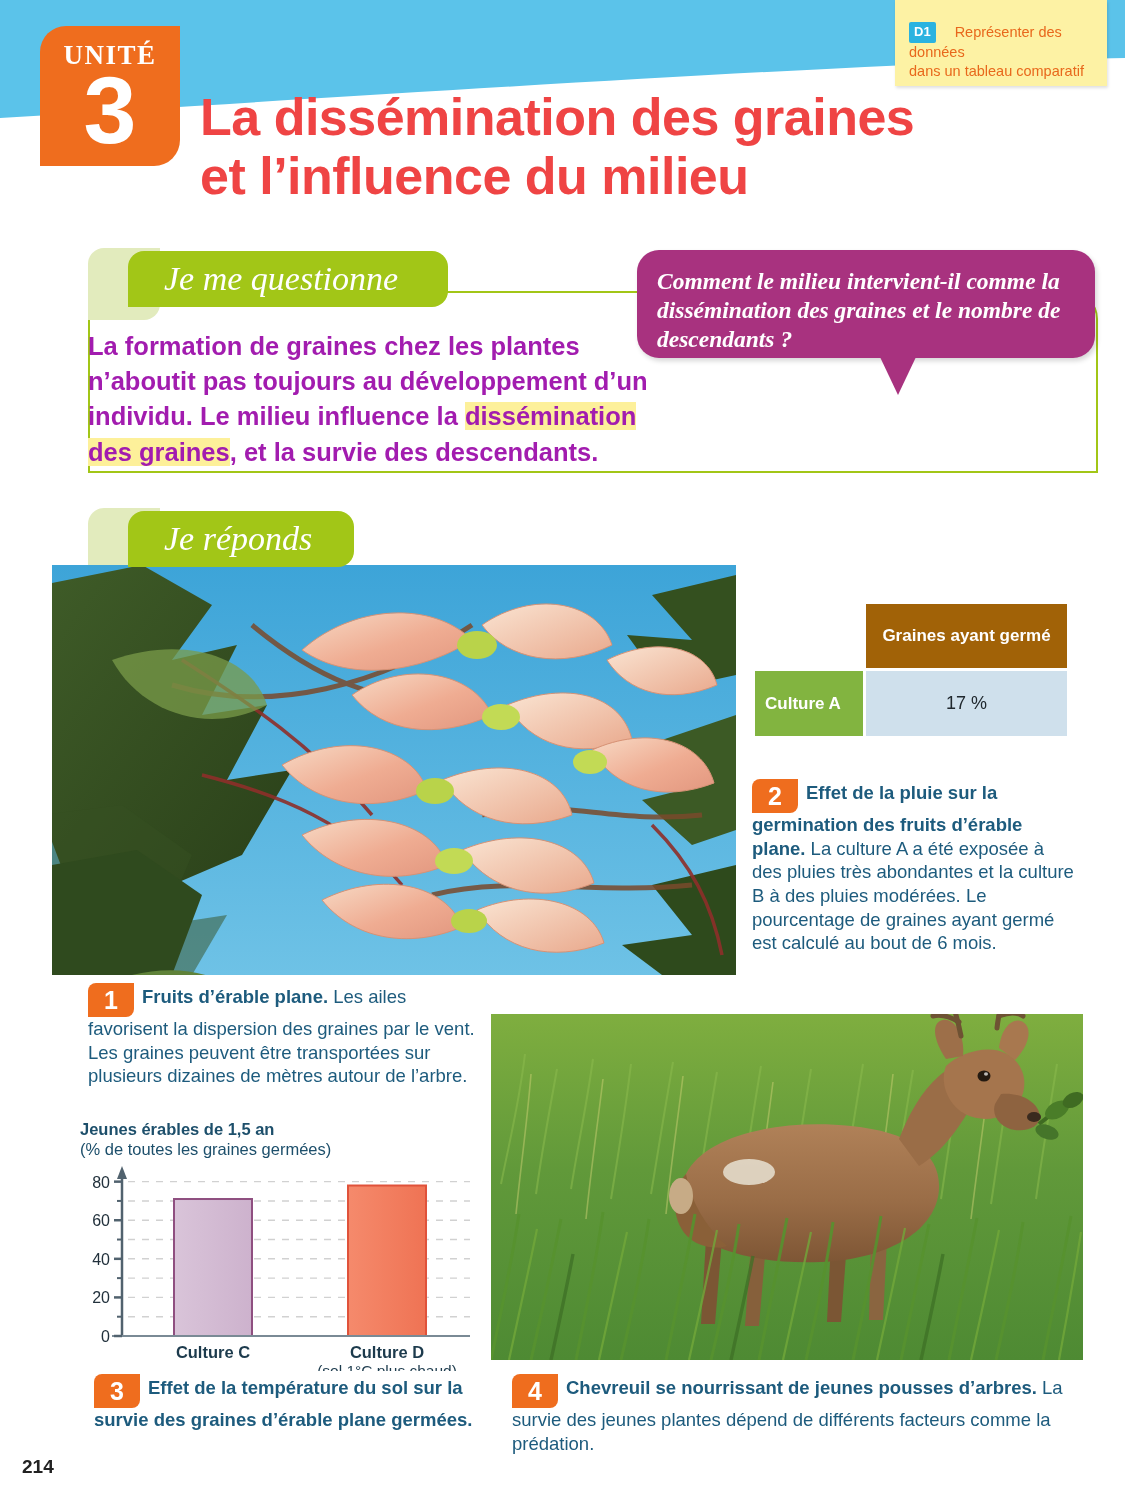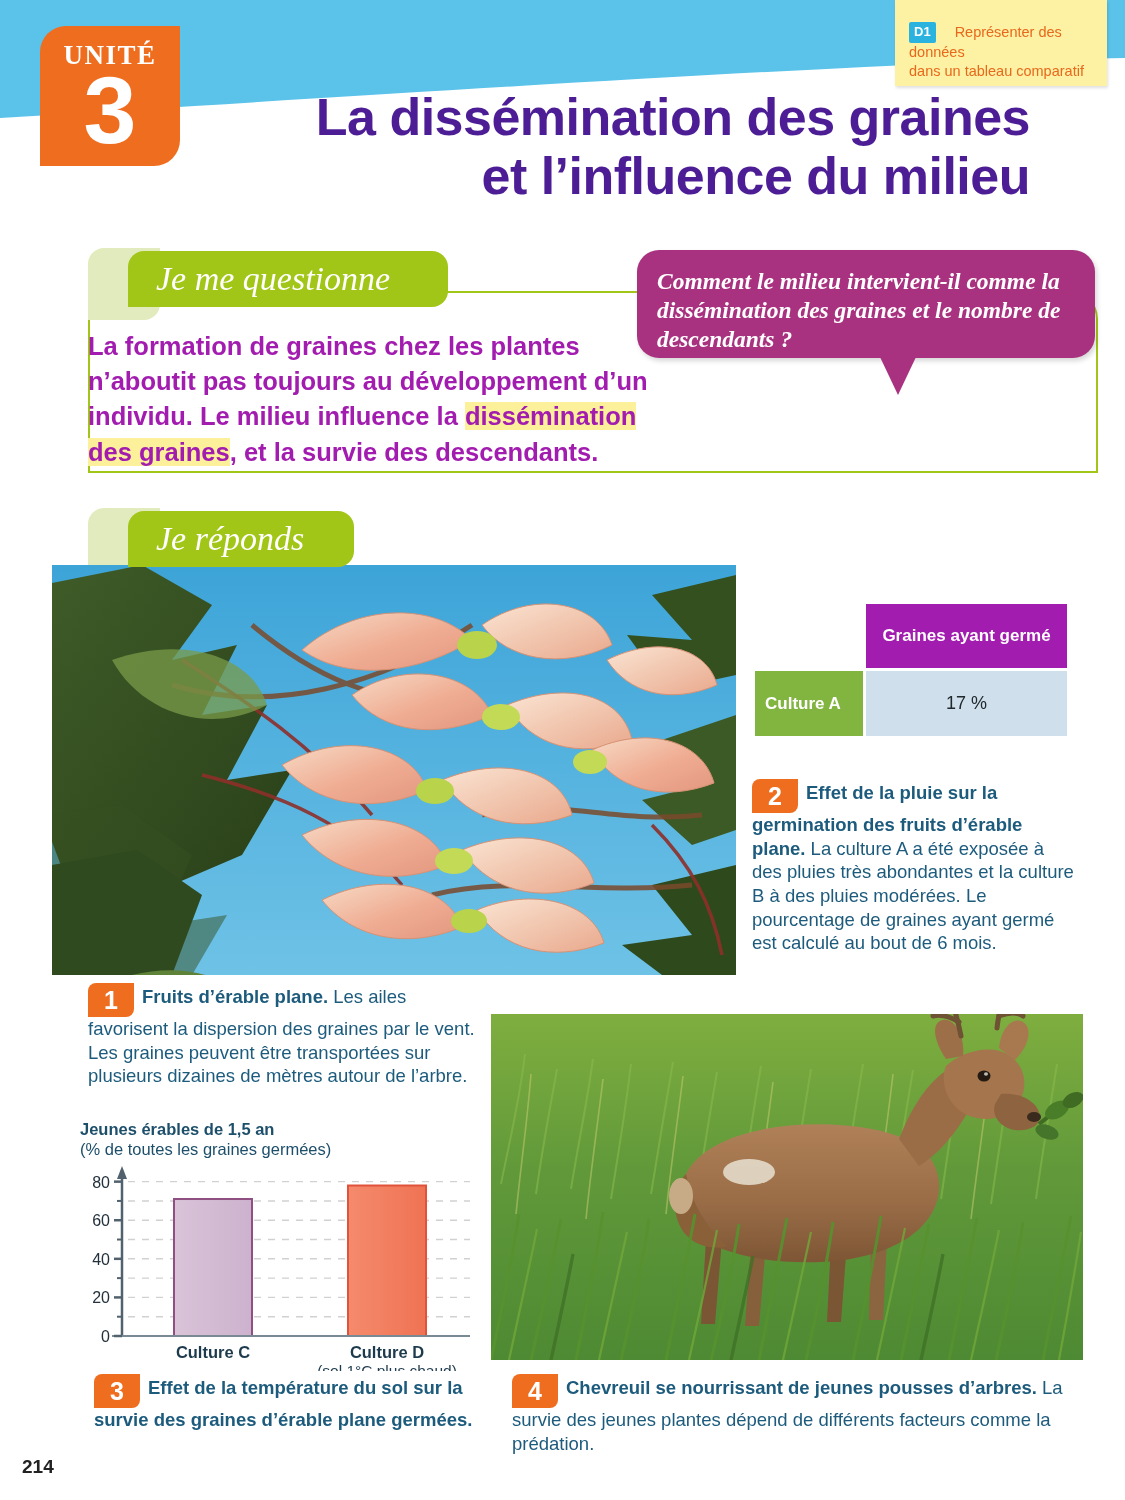--- a/index.html
+++ b/index.html
@@ -74,27 +74,26 @@
     line-height: .92;
     display: block;
     margin-top: -4px;
   }
 
   
   .page-title {
     position: absolute;
     top: 88px; left: 200px;
     width: 830px;
-    color: #4c1d95;
+    color: #ef4444;
     font-size: 52px;
     font-weight: bold;
     line-height: 1.13;
     letter-spacing: -0.5px;
     z-index: 5;
-    text-align: right;
   }
 
   
   .question-frame {
     position: absolute;
     top: 291px; left: 88px;
     width: 1010px; height: 182px;
     border: 2px solid #a2c617;
     border-radius: 0 28px 0 0;
     z-index: 2;
@@ -108,21 +107,21 @@
   .tab-green {
     position: absolute;
     background: #a2c617;
     border-radius: 16px 16px 16px 0;
     z-index: 4;
     color: #ffffff;
     font-family: "Liberation Serif", serif;
     font-style: italic;
     display: flex;
     align-items: center;
-    padding-left: 28px;
+    padding-left: 36px;
   }
   #tab-questionne-shadow { top: 248px; left: 88px; width: 72px; height: 72px; }
   #tab-questionne { top: 251px; left: 128px; width: 320px; height: 56px; font-size: 34px; }
   #tab-reponds-shadow { top: 508px; left: 88px; width: 72px; height: 72px; }
   #tab-reponds { top: 511px; left: 128px; width: 226px; height: 56px; font-size: 34px; text-align: center; }
 
   .question-text {
     position: absolute;
     top: 329px; left: 88px;
     width: 560px;
@@ -176,21 +175,21 @@
   .data-table {
     position: absolute;
     top: 601px; left: 752px;
     width: 318px;
     z-index: 3;
     border-collapse: separate;
     border-spacing: 3px;
   }
   .data-table th.corner { background: transparent; border: none; }
   .data-table th.col-head {
-    background: #a21caf;
+    background: #a16207;
     color: #ffffff;
     font-size: 17px;
     font-weight: bold;
     padding: 22px 8px;
     text-align: center;
   }
   .data-table th.row-head {
     background: #82b440;
     color: #ffffff;
     font-size: 17px;

